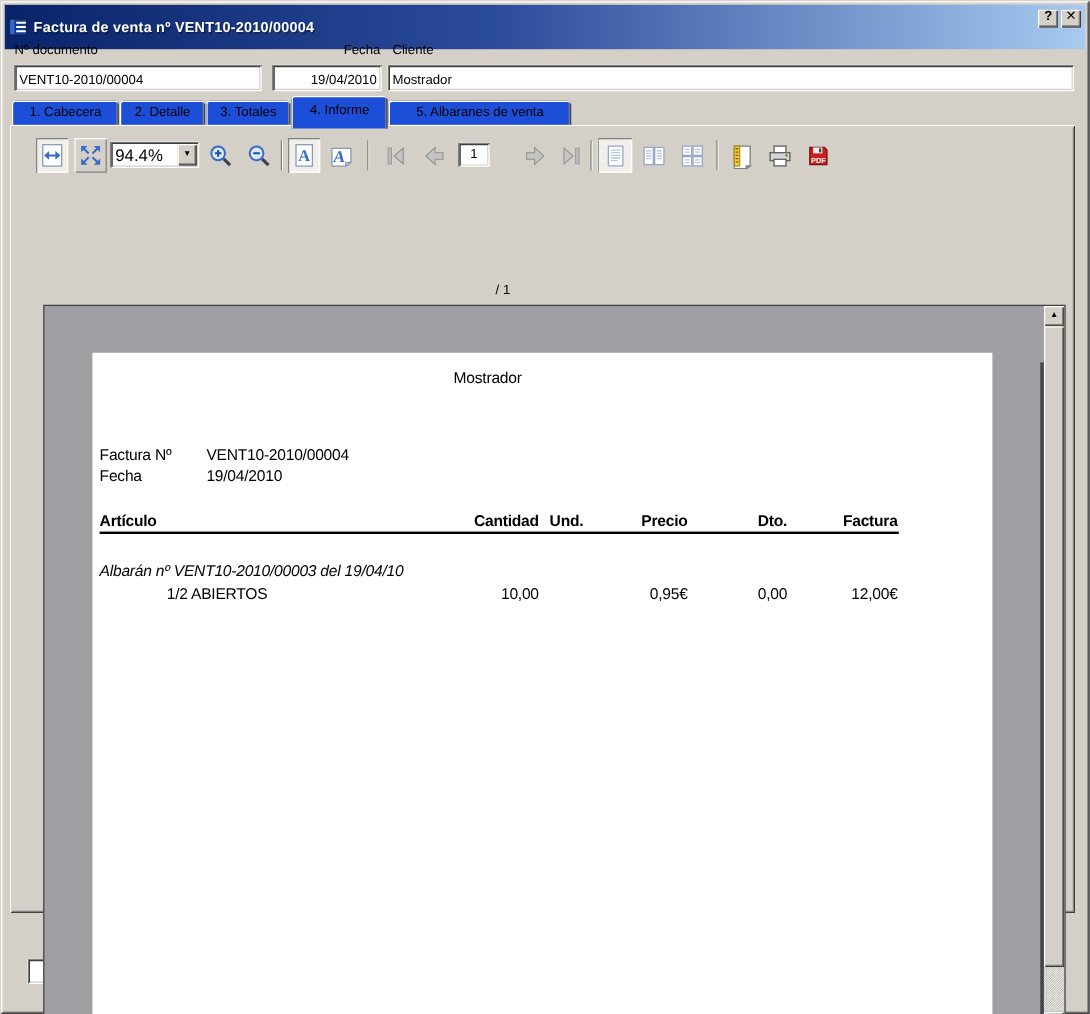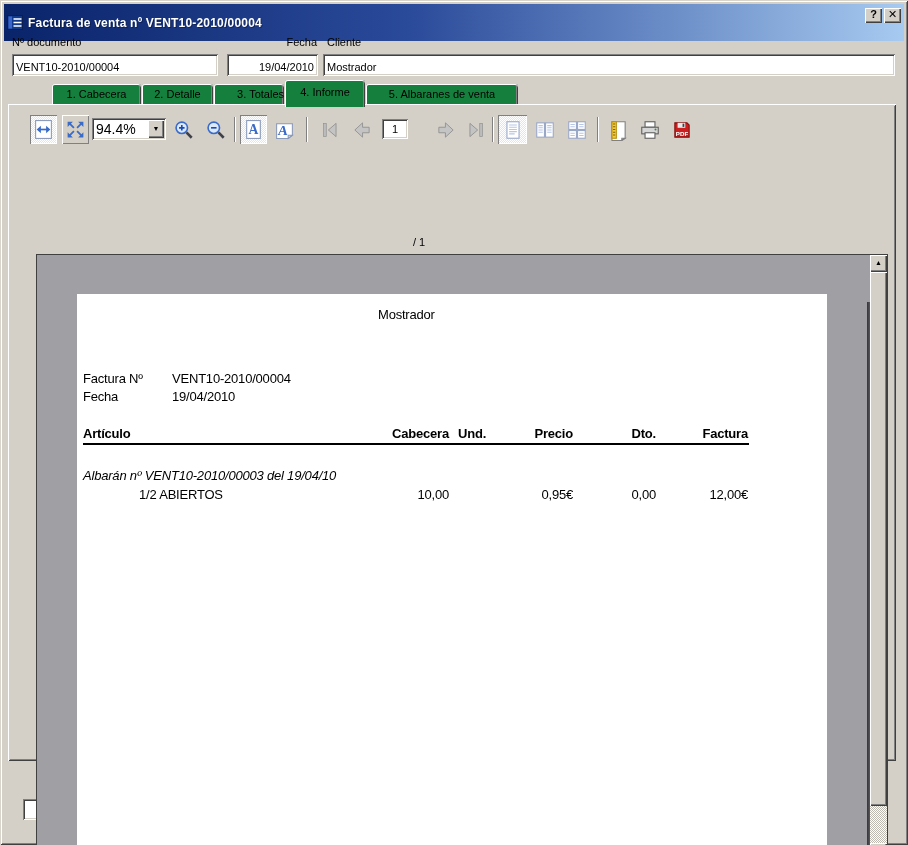--- a/index.html
+++ b/index.html
@@ -20,23 +20,23 @@
     text-align:center; box-shadow: inset 1px 1px 0 #fff, inset -1px -1px 0 #404040, inset -2px -2px 0 #808080; cursor:default; }
 
   
   .lbl { position:absolute; white-space:nowrap; }
   .field { position:absolute; height:22px; background:#fff; border:none; font-family:inherit; font-size:11px;
     padding:3px 4px 0 4px;
     box-shadow: inset 1px 1px 0 #808080, inset -1px -1px 0 #fff, inset 2px 2px 0 #404040, inset -2px -2px 0 #D4D0C8; }
   .field.right { text-align:right; }
 
   
-  .tab { position:absolute; top:84px; height:21px; background:#15803d; text-align:center; padding-top:4px;
+  .tab { position:absolute; top:84px; height:21px; background:#1d4ed8; text-align:center; padding-top:4px;
     border-radius:3px 3px 0 0;
-    box-shadow: inset 1px 0 0 #fff, inset 0 1px 0 #fff, inset -1px 0 0 #404040, inset -2px 0 0 #808080; z-index:2; cursor:default;margin-left:42px; }
+    box-shadow: inset 1px 0 0 #fff, inset 0 1px 0 #fff, inset -1px 0 0 #404040, inset -2px 0 0 #808080; z-index:2; cursor:default; }
   .tab.active { top:80px; height:27px; padding-top:6px; z-index:4; font-size:11px;
     box-shadow: inset 1px 0 0 #fff, inset 0 1px 0 #fff, inset -1px 0 0 #404040, inset -2px 0 0 #808080; }
 
   
   .tab-panel { position:absolute; left:8px; top:104px; width:888px; height:657px; background:#D4D0C8; z-index:3;
     box-shadow: inset 1px 1px 0 #fff, inset -1px -1px 0 #404040, inset 2px 2px 0 #D4D0C8, inset -2px -2px 0 #808080; }
 
   
   .tbtn { position:absolute; top:11px; width:27px; height:29px; display:flex; align-items:center; justify-content:center; cursor:default; }
   .tbtn.flat { box-shadow:none; }
@@ -105,21 +105,21 @@
   <span class="lbl" style="left:12px;top:36px;">Nº documento</span>
   <span class="lbl" style="left:227px;top:36px;width:90px;text-align:right;">Fecha</span>
   <span class="lbl" style="left:327px;top:36px;">Cliente</span>
 
   <input class="field" style="left: 12px; top: 54px; width: 206px;" value="VENT10-2010/00004">
   <input class="field right" style="left: 227px; top: 54px; width: 91px;" value="19/04/2010">
   <input class="field" style="left: 323px; top: 54px; width: 572px;" value="Mostrador">
 
   <div class="tab" style="left:10px;width:89px;">1. Cabecera</div>
   <div class="tab" style="left:100px;width:71px;">2. Detalle</div>
-  <div class="tab" style="left:172px;width:70px;text-align:right;">3. Totales</div>
+  <div class="tab" style="left:172px;width:70px;">3. Totales</div>
   <div class="tab active" style="left:243px;width:80px;">4. Informe</div>
   <div class="tab" style="left:324px;width:152px;">5. Albaranes de venta</div>
 
   <div class="tab-panel">
 
     <div class="tbtn checked dither" style="left:22px;">
       <svg width="21" height="21" viewBox="0 0 20 20">
         <rect x="2.5" y="1.5" width="15" height="17" fill="#fff" stroke="#8898b8"></rect>
         <path d="M5 10h10" stroke="#3A6BC8" stroke-width="1.6"></path>
         <path d="M7.5 6.5 3.5 10l4 3.5z" fill="#3A6BC8"></path>
@@ -259,21 +259,21 @@
       <div class="page-shadow"></div>
       <div class="page">
         <span class="rtext" style="left:301px;top:13px;">Mostrador</span>
 
         <span class="rtext" style="left:6px;top:77px;">Factura Nº</span>
         <span class="rtext" style="left:95px;top:77px;">VENT10-2010/00004</span>
         <span class="rtext" style="left:6px;top:95px;">Fecha</span>
         <span class="rtext" style="left:95px;top:95px;">19/04/2010</span>
 
         <span class="rtext rbold" style="left:6px;top:132px;">Artículo</span>
-        <span class="rtext rbold rright" style="left:282px;top:132px;width:90px;">Cabecera</span>
+        <span class="rtext rbold rright" style="left:282px;top:132px;width:90px;">Cantidad</span>
         <span class="rtext rbold" style="left:381px;top:132px;">Und.</span>
         <span class="rtext rbold rright" style="left:406px;top:132px;width:90px;">Precio</span>
         <span class="rtext rbold rright" style="left:489px;top:132px;width:90px;">Dto.</span>
         <span class="rtext rbold rright" style="left:571px;top:132px;width:100px;">Factura</span>
         <div style="position:absolute;left:6px;top:149px;width:666px;height:2px;background:#000;"></div>
 
         <span class="rtext" style="left:6px;top:174px;font-style:italic;">Albarán nº VENT10-2010/00003 del 19/04/10</span>
 
         <span class="rtext" style="left:62px;top:193px;">1/2 ABIERTOS</span>
         <span class="rtext rright" style="left:282px;top:193px;width:90px;">10,00</span>

